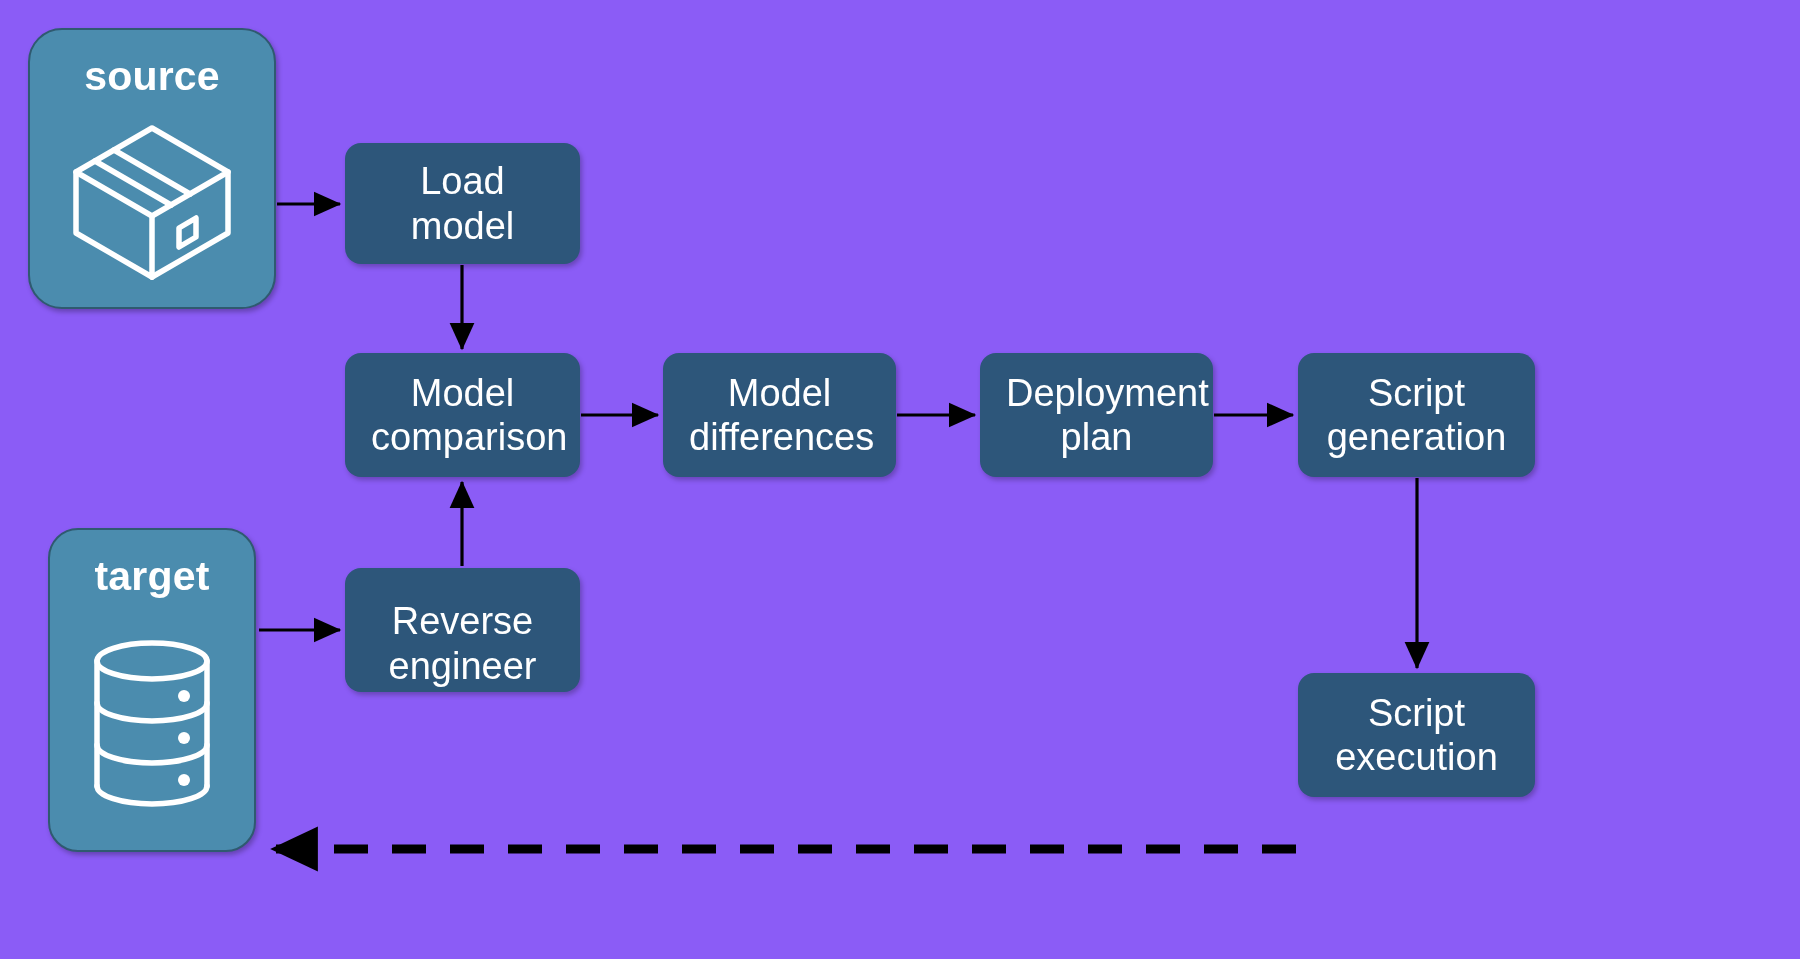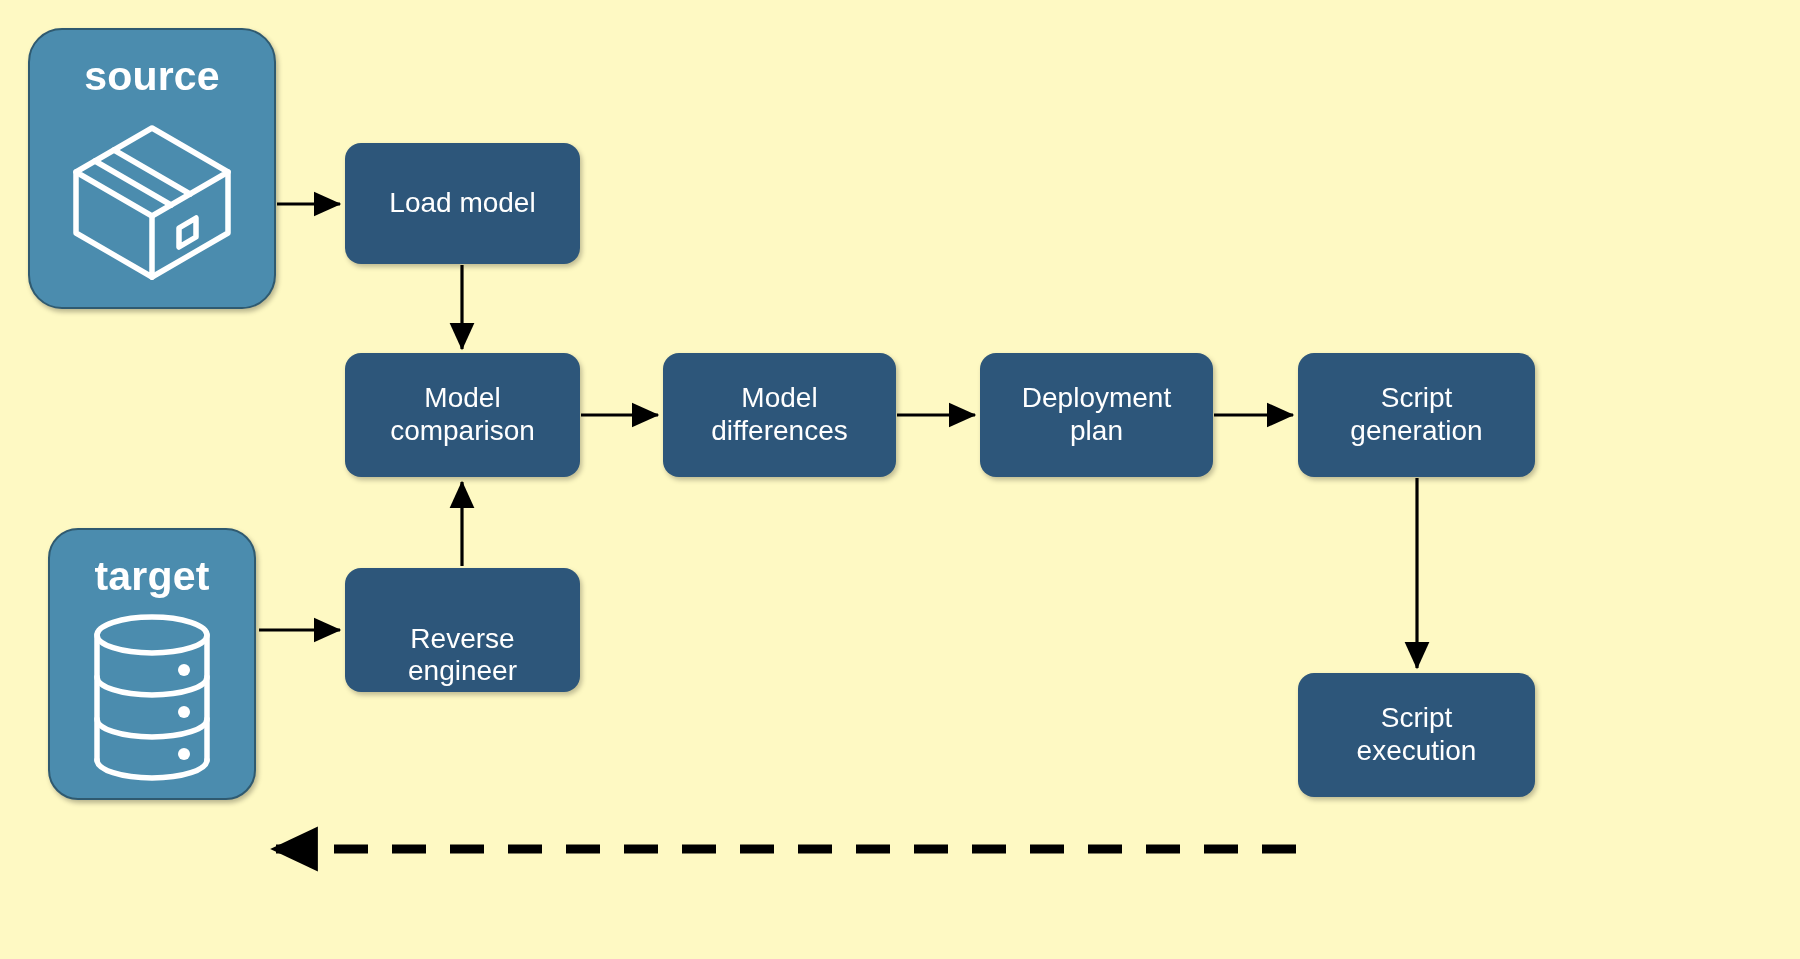--- a/index.html
+++ b/index.html
@@ -11,21 +11,21 @@
   body {
     width: 1800px;
     height: 959px;
     overflow: hidden;
     font-family: "Liberation Sans", sans-serif;
   }
   #diagram-root {
     position: relative;
     width: 1800px;
     height: 959px;
-    background: #fef9c3;
+    background: #8b5cf6;
   }
   #edge-layer {
     position: absolute;
     left: 0;
     top: 0;
     width: 1800px;
     height: 959px;
     pointer-events: none;
   }
   .node {
@@ -56,21 +56,21 @@
     flex: 1 1 auto;
     display: flex;
     align-items: center;
     justify-content: center;
     width: 100%;
   }
   
   .process-node {
     background: #2d567a;
     border-radius: 16px;
-    font-size: 28px;
+    font-size: 38px;
     line-height: 1.17;
     padding: 4px 26px;
     box-shadow: 2px 3px 5px rgba(0,0,0,0.25);
   }
   .process-label {
     display: block;
     width: 100%;
     white-space: pre-line;
   }
 </style>
@@ -122,21 +122,21 @@
 
           <path d="M52 30 L128 74"></path>
           <path d="M33 41 L109 85"></path>
 
           <path d="M117 108 L134 98 L134 117 L117 127 Z"></path>
         </g>
       </svg>
     </div>
   </div>
 
-  <div class="node endpoint-node" style="left:48px; top:528px; width:208px; height:272px; border-radius:30px;">
+  <div class="node endpoint-node" style="left:48px; top:528px; width:208px; height:324px; border-radius:30px;">
     <div class="endpoint-title">target</div>
     <div class="endpoint-glyph">
       <svg width="134" height="175" viewBox="0 0 134 175" xmlns="http://www.w3.org/2000/svg">
         <g fill="none" stroke="#ffffff" stroke-width="5.5" stroke-linejoin="round" stroke-linecap="round">
 
           <ellipse cx="67" cy="25" rx="55" ry="18"></ellipse>
 
           <path d="M12 25 L12 150"></path>
           <path d="M122 25 L122 150"></path>
 

